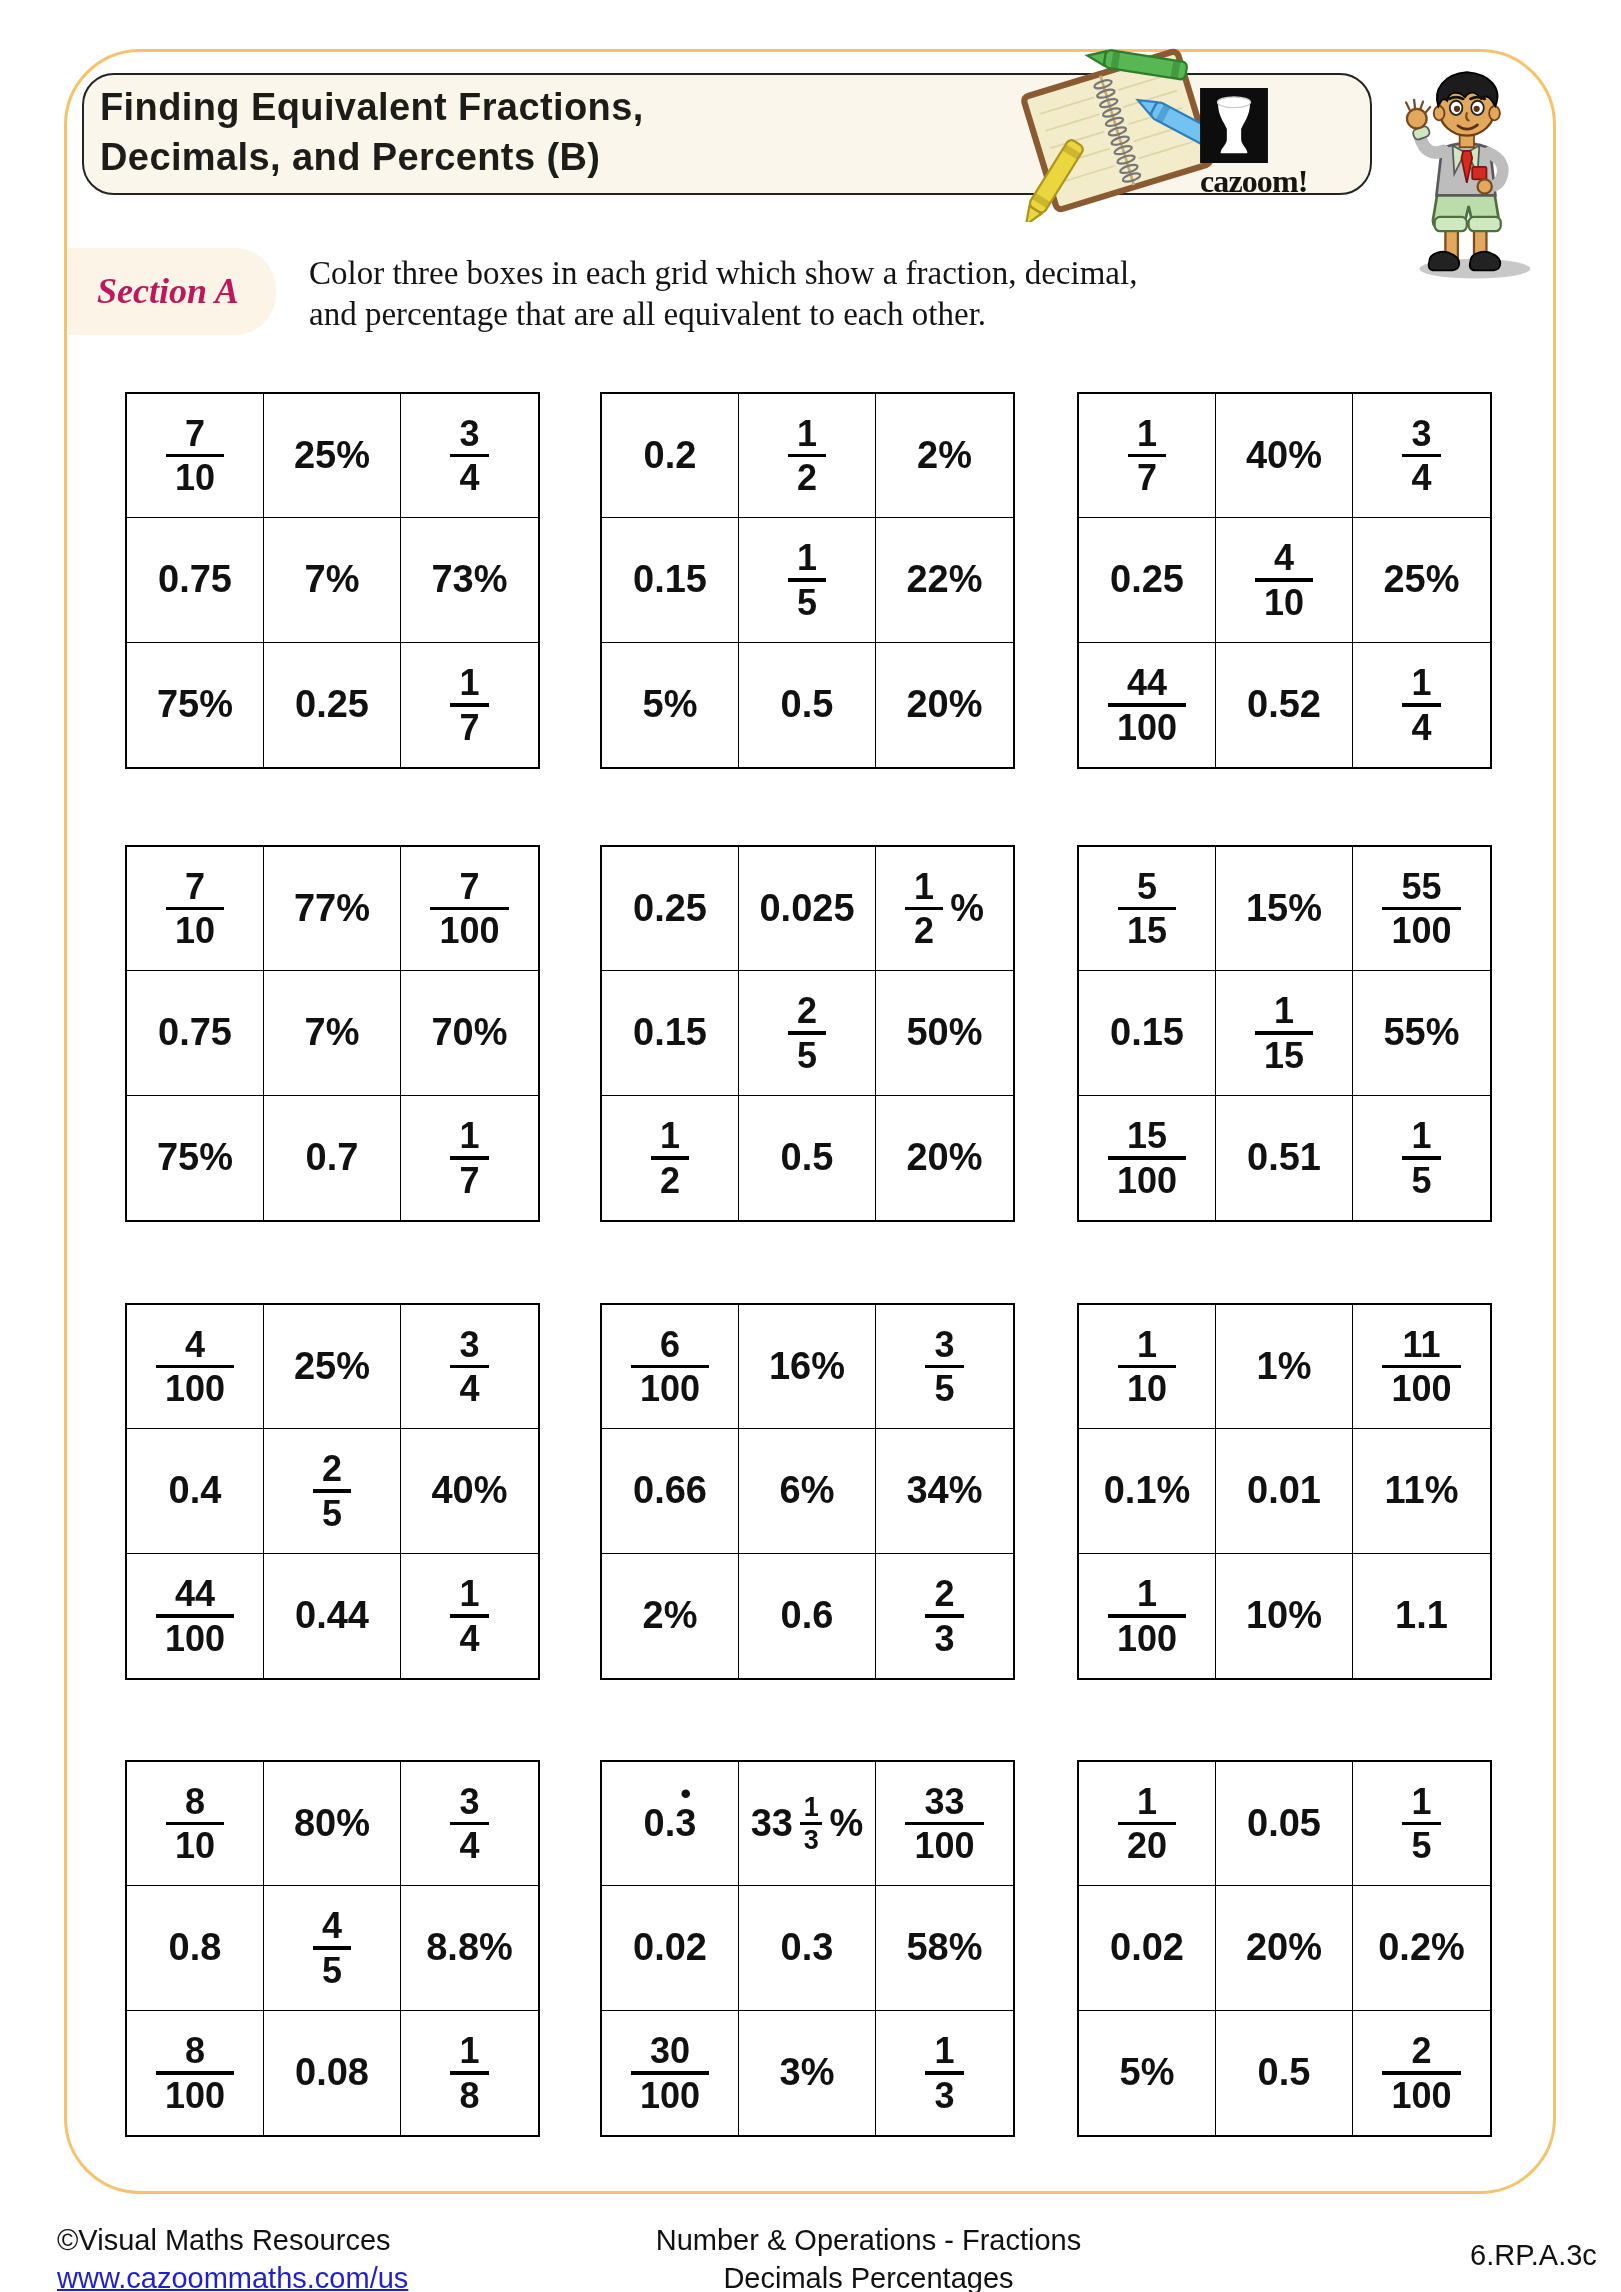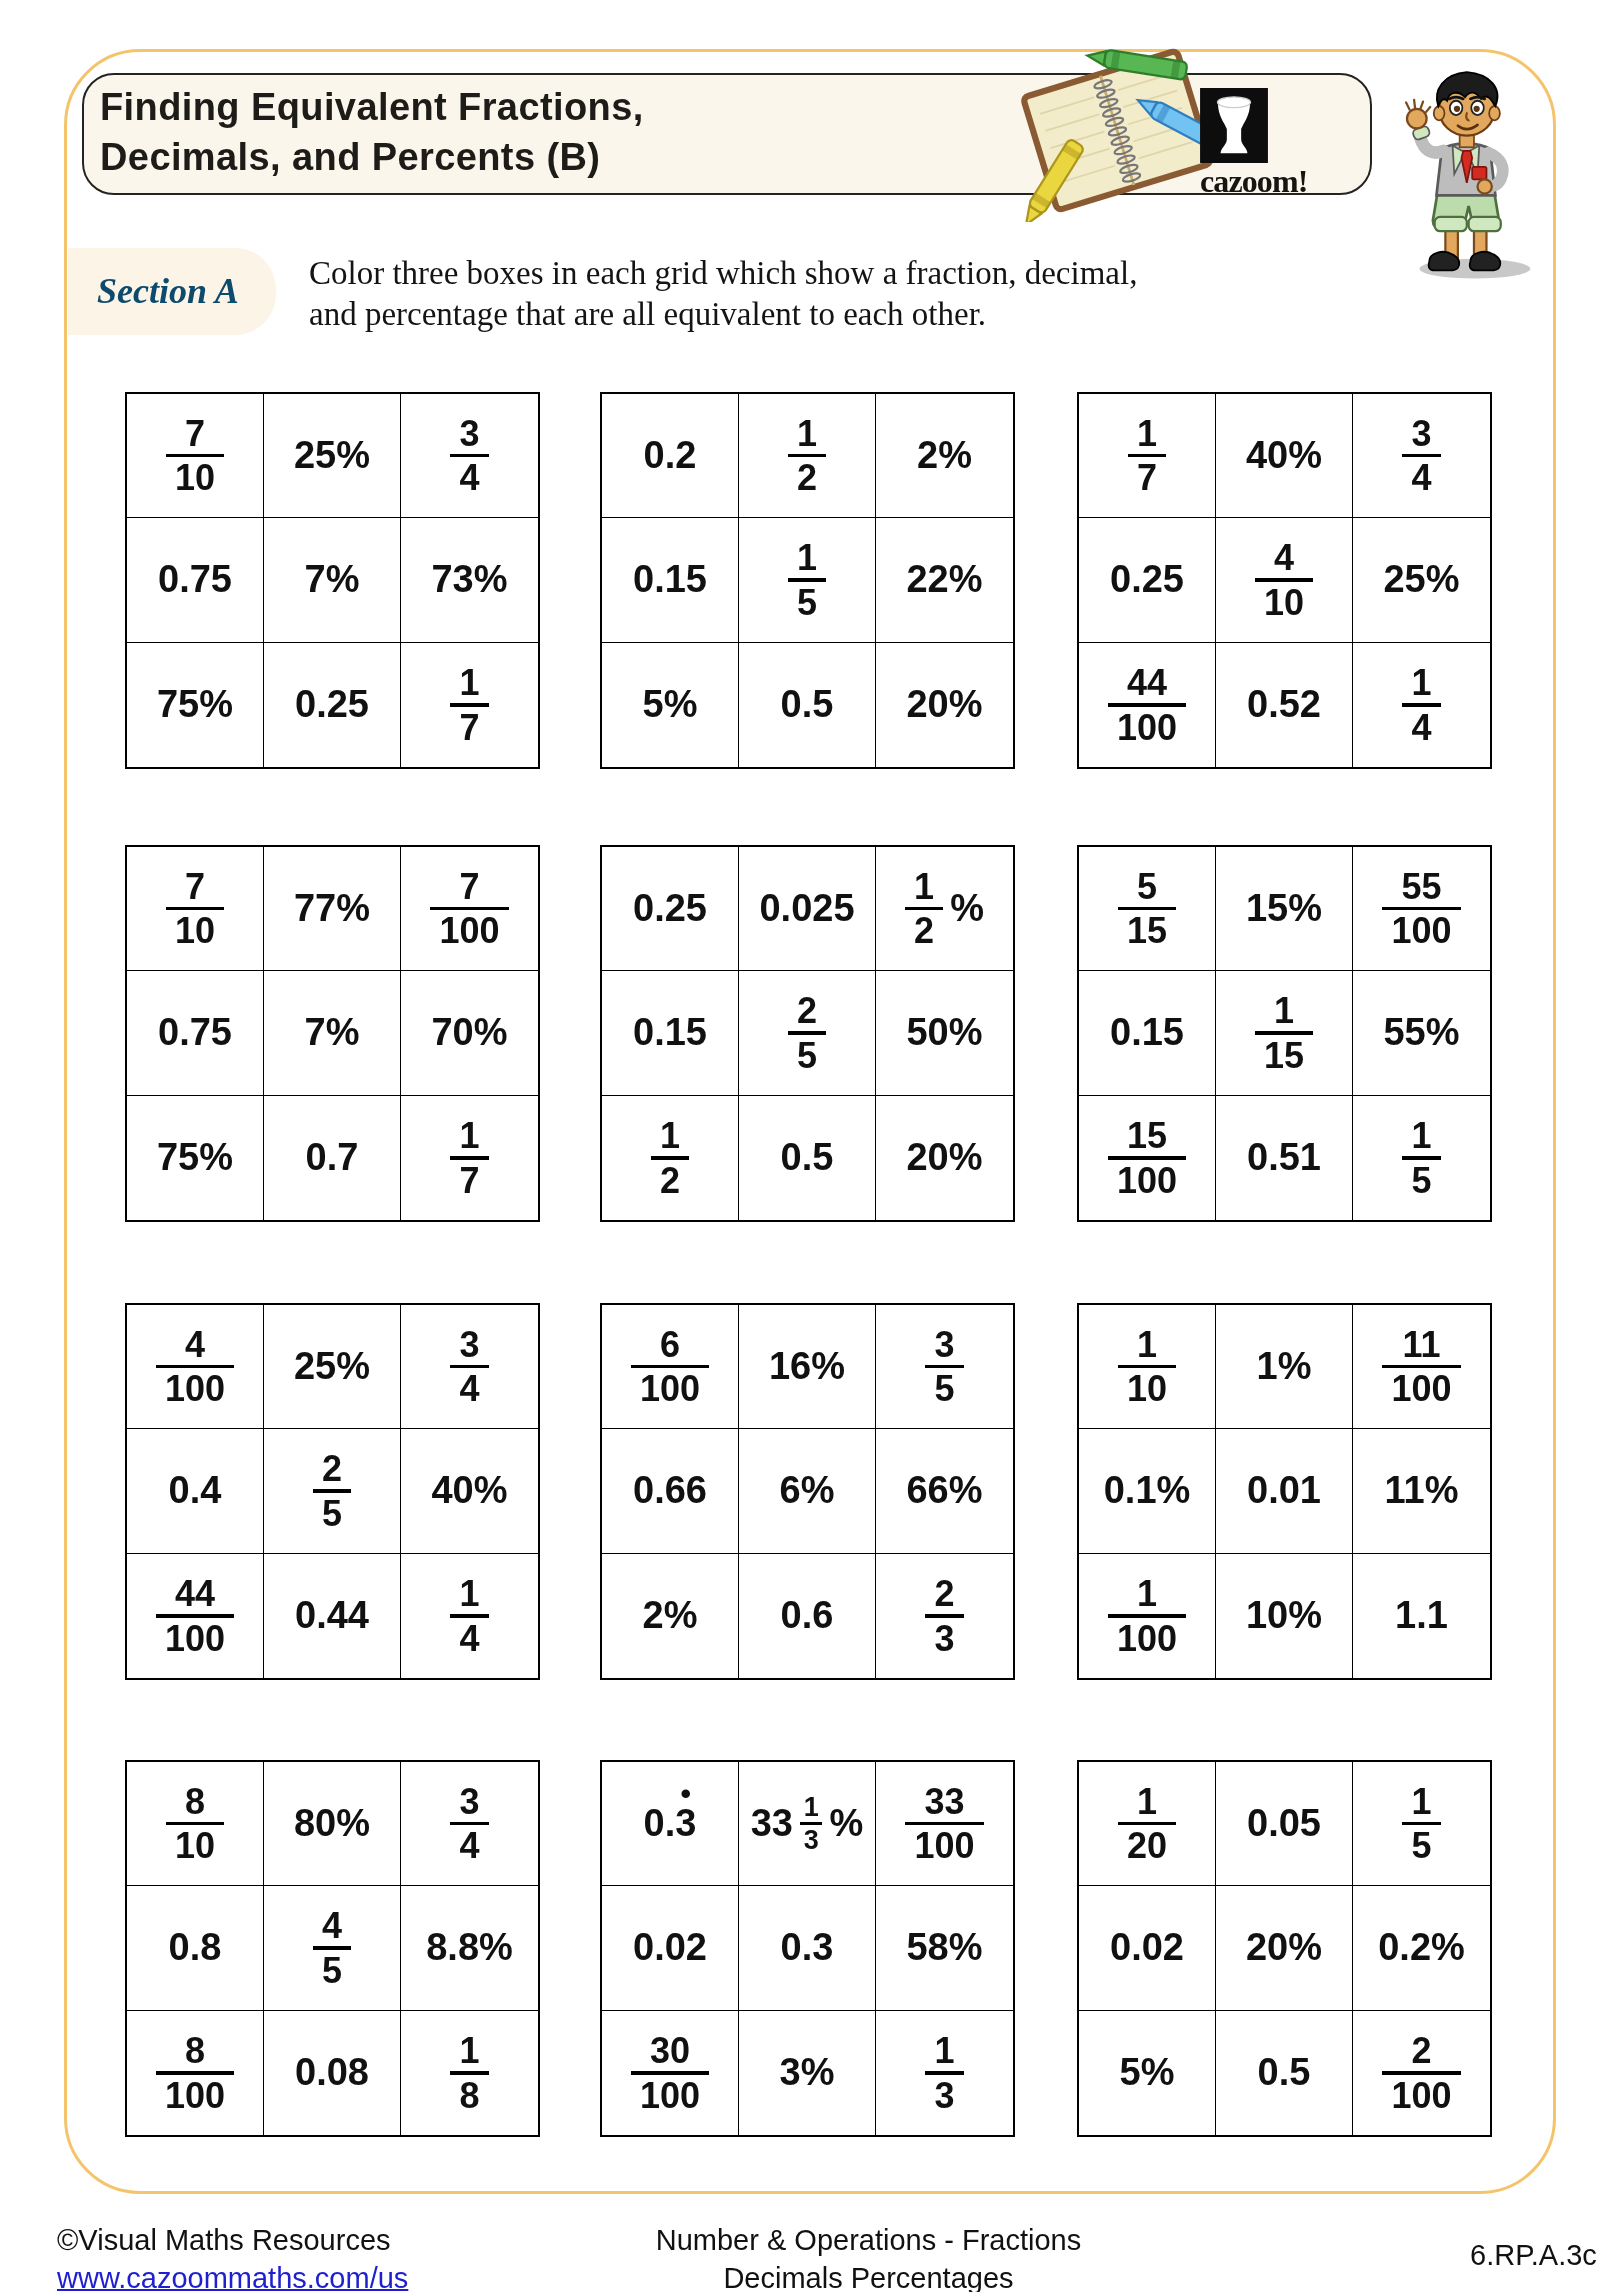--- a/index.html
+++ b/index.html
@@ -17,21 +17,21 @@
   .logo-wrap{position:absolute;left:1200px;top:88px;width:152px;}
   .logo-rect{display:inline-block;}
   .logo-text{font-family:"Liberation Serif",serif;font-weight:bold;font-size:32px;
              line-height:30px;color:#171512;letter-spacing:-0.9px;}
   .boy{position:absolute;left:1390px;top:63px;width:159px;height:222px;}
   
   .section-label{position:absolute;left:68px;top:248px;width:208px;height:87px;
                  background:#fbf4e7;border-radius:0 41px 41px 0;}
   .section-label span{position:absolute;left:29px;top:21.5px;
                       font-family:"Liberation Serif",serif;font-style:italic;font-weight:bold;
-                      font-size:36px;color:#0c4a6e;}
+                      font-size:36px;color:#be185d;}
   .instruction{position:absolute;left:309px;top:253px;font-family:"Liberation Serif",serif;
                font-size:33px;line-height:41px;color:#141414;}
   
   .grid{position:absolute;width:415px;height:377px;border:2.7px solid #000;background:#fff;
         display:grid;grid-template-columns:repeat(3,1fr);grid-template-rows:repeat(3,1fr);
         box-sizing:border-box;}
   .cell{border-right:1.8px solid #000;border-bottom:1.8px solid #000;
         display:flex;align-items:center;justify-content:center;gap:7.2px;
         font-size:38px;font-weight:bold;box-sizing:border-box;}
   .cell:nth-child(3n){border-right:none;}
@@ -513,21 +513,21 @@
             <span class="den">5</span>
           </span>
         </div>
         <div class="cell">
           <span>0.66</span>
         </div>
         <div class="cell">
           <span>6%</span>
         </div>
         <div class="cell">
-          <span>66%</span>
+          <span>34%</span>
         </div>
         <div class="cell">
           <span>2%</span>
         </div>
         <div class="cell">
           <span>0.6</span>
         </div>
         <div class="cell">
           <span class="frac">
             <span class="num">2</span>

